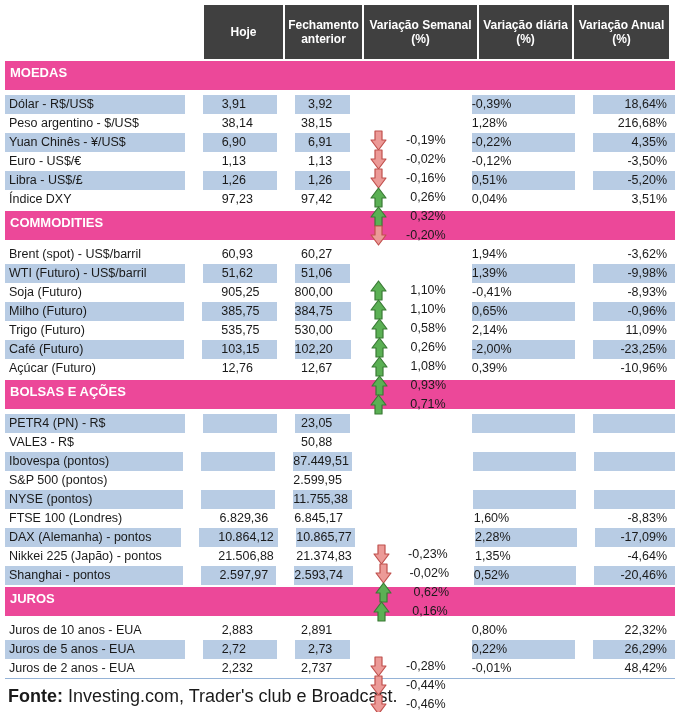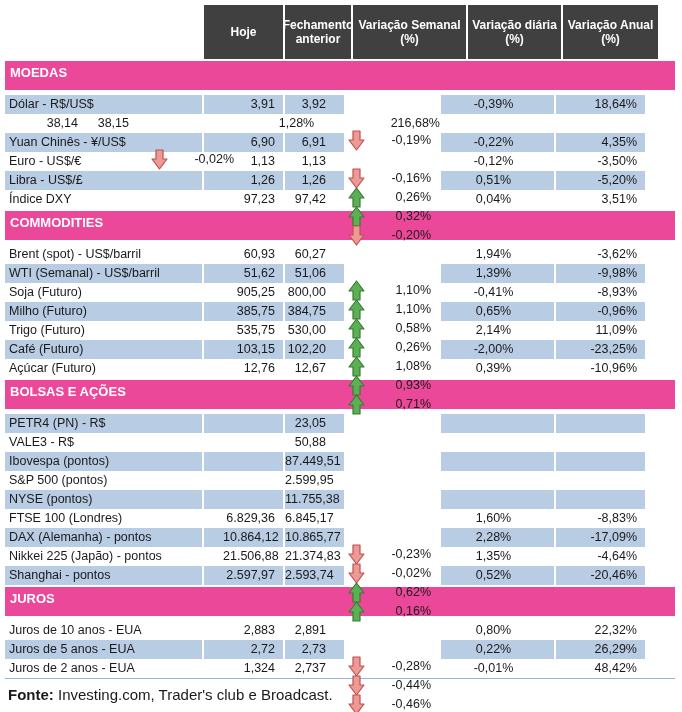--- a/index.html
+++ b/index.html
@@ -21,21 +21,21 @@
     color: #ffffff;
     font-weight: bold;
     font-size: 12px;
     line-height: 14px;
     display: flex; align-items: center; justify-content: center;
     text-align: center;
     border-left: 2px solid #ffffff;
     padding: 2px 3px;
   }
   .w-hoje { width: 81px; }
-  .w-fech { width: 68px; }
+  .w-fech { width: 79px; }
   .w-vard { width: 95px; }
   .w-vars { width: 115px; }
   .w-vara { width: 97px; }
 
   
   .band {
     box-sizing: border-box;
     height: 29px;
     background: #ec4899;
     color: #ffffff;
@@ -45,43 +45,44 @@
     margin: 2px 0 5px 0;
   }
 
   
   #sections { border-bottom: 1px solid #95B3D7; }
   .row {
     display: flex;
     height: 19px;
     line-height: 19px;
     font-size: 12.5px;
+    gap: 16px;
   }
   .row .cell { box-sizing: border-box; border-left: 2px solid #ffffff; overflow: visible; white-space: nowrap; }
   .row .cell:first-child { border-left: none; }
   .row.shaded .cell { background: #B8CCE4; }
   .c-label { width: 197px; text-align: left;  padding-left: 4px; }
-  .c-hoje  { width: 81px;  text-align: right; padding-right: 8px; padding-left: 19px; }
+  .c-hoje  { width: 81px;  padding-right: 8px; padding-left: 19px; }
   .c-fech  { width: 61px;  text-align: right; padding-right: 18px; }
   .c-vard  { width: 95px;  text-align: right; padding-right: 8px; position: relative; margin-top: 36px; }
-  .c-vars  { width: 115px; text-align: center; padding-right: 8px; }
+  .c-vars  { width: 115px; text-align: left; padding-right: 8px; }
   .c-vara  { width: 91px;  text-align: right; padding-right: 8px; }
   .arrow {
     position: absolute;
     left: 2px; top: -1px;
     width: 17px; height: 21px;
     display: inline-block;
   }
   .arrow svg { display: block; }
 
   
   .fonte {
     margin-top: 7px;
     padding-left: 3px;
-    font-size: 15px;
+    font-size: 18px;
   }
   .fonte b { font-weight: bold; }
 </style>
 </head>
 <body>
 
 <div class="sheet">
 
   <div class="header-row">
     <div class="hdr-spacer"></div>
@@ -105,20 +106,21 @@
                 <svg width="17" height="21" viewBox="0 0 17 21">
                   <path d="M5 1 L12 1 L12 10 L16 10 L8.5 20 L1 10 L5 10 Z" fill="#EC9A97" stroke="#C0504D" stroke-width="1.2" stroke-linejoin="round"></path>
                 </svg>
               </span><span class="val">-0,19%</span>
     </div>
     <div class="cell c-vars">-0,39%</div>
     <div class="cell c-vara">18,64%</div>
   </div>
 
   <div class="row">
+    <div class="cell c-label">Peso argentino - $/US$</div>
     <div class="cell c-hoje">38,14</div>
     <div class="cell c-fech">38,15</div>
     <div class="cell c-vard">
       <span class="arrow">
                 <svg width="17" height="21" viewBox="0 0 17 21">
                   <path d="M5 1 L12 1 L12 10 L16 10 L8.5 20 L1 10 L5 10 Z" fill="#EC9A97" stroke="#C0504D" stroke-width="1.2" stroke-linejoin="round"></path>
                 </svg>
               </span><span class="val">-0,02%</span>
     </div>
     <div class="cell c-vars">1,28%</div>
@@ -199,21 +201,21 @@
                 <svg width="17" height="21" viewBox="0 0 17 21">
                   <path d="M8.5 1 L16 11 L12 11 L12 20 L5 20 L5 11 L1 11 Z" fill="#5BB054" stroke="#3A7A35" stroke-width="1.2" stroke-linejoin="round"></path>
                 </svg>
               </span><span class="val">1,10%</span>
     </div>
     <div class="cell c-vars">1,94%</div>
     <div class="cell c-vara">-3,62%</div>
   </div>
 
   <div class="row shaded">
-    <div class="cell c-label">WTI (Semanal) - US$/barril</div>
+    <div class="cell c-label">WTI (Futuro) - US$/barril</div>
     <div class="cell c-hoje">51,62</div>
     <div class="cell c-fech">51,06</div>
     <div class="cell c-vard">
       <span class="arrow">
                 <svg width="17" height="21" viewBox="0 0 17 21">
                   <path d="M8.5 1 L16 11 L12 11 L12 20 L5 20 L5 11 L1 11 Z" fill="#5BB054" stroke="#3A7A35" stroke-width="1.2" stroke-linejoin="round"></path>
                 </svg>
               </span><span class="val">1,10%</span>
     </div>
     <div class="cell c-vars">1,39%</div>
@@ -445,21 +447,21 @@
                   <path d="M5 1 L12 1 L12 10 L16 10 L8.5 20 L1 10 L5 10 Z" fill="#EC9A97" stroke="#C0504D" stroke-width="1.2" stroke-linejoin="round"></path>
                 </svg>
               </span><span class="val">-0,44%</span>
     </div>
     <div class="cell c-vars">0,22%</div>
     <div class="cell c-vara">26,29%</div>
   </div>
 
   <div class="row">
     <div class="cell c-label">Juros de 2 anos - EUA</div>
-    <div class="cell c-hoje">1,324</div>
+    <div class="cell c-hoje">2,232</div>
     <div class="cell c-fech">2,737</div>
     <div class="cell c-vard">
       <span class="arrow">
                 <svg width="17" height="21" viewBox="0 0 17 21">
                   <path d="M5 1 L12 1 L12 10 L16 10 L8.5 20 L1 10 L5 10 Z" fill="#EC9A97" stroke="#C0504D" stroke-width="1.2" stroke-linejoin="round"></path>
                 </svg>
               </span><span class="val">-0,46%</span>
     </div>
     <div class="cell c-vars">-0,01%</div>
     <div class="cell c-vara">48,42%</div>

